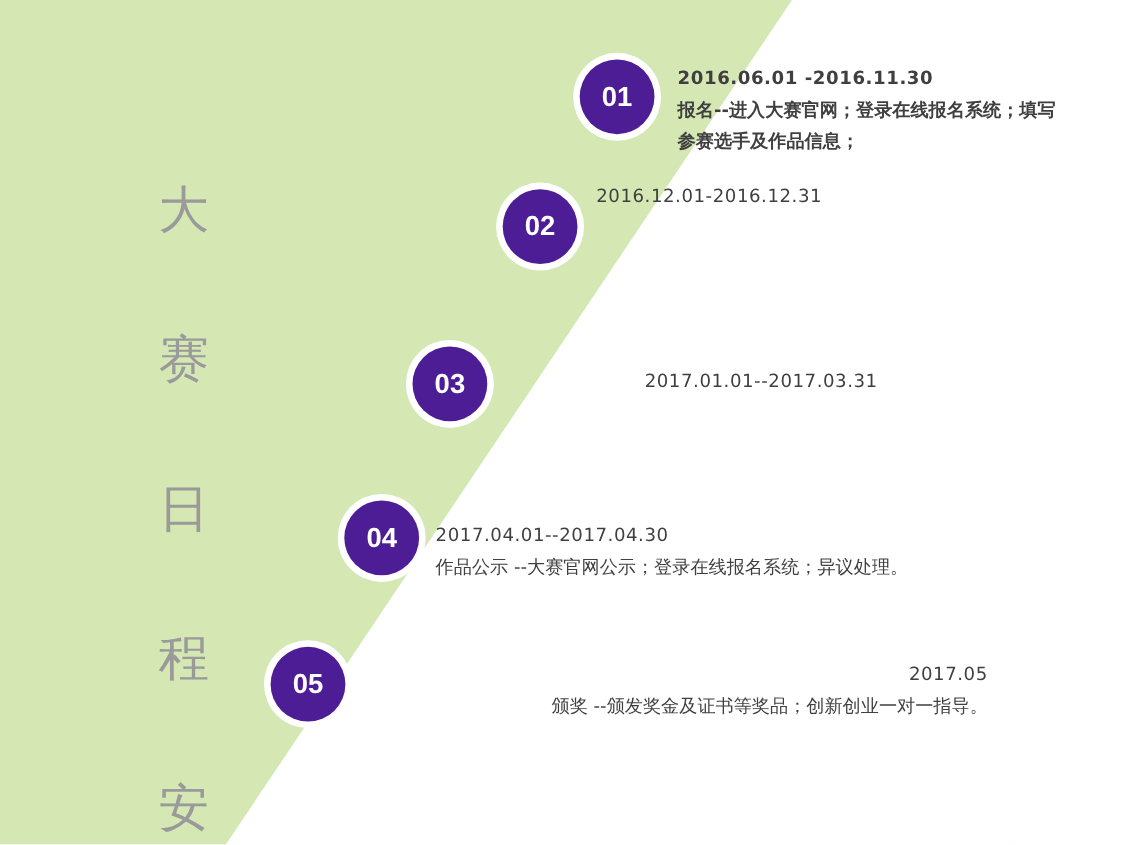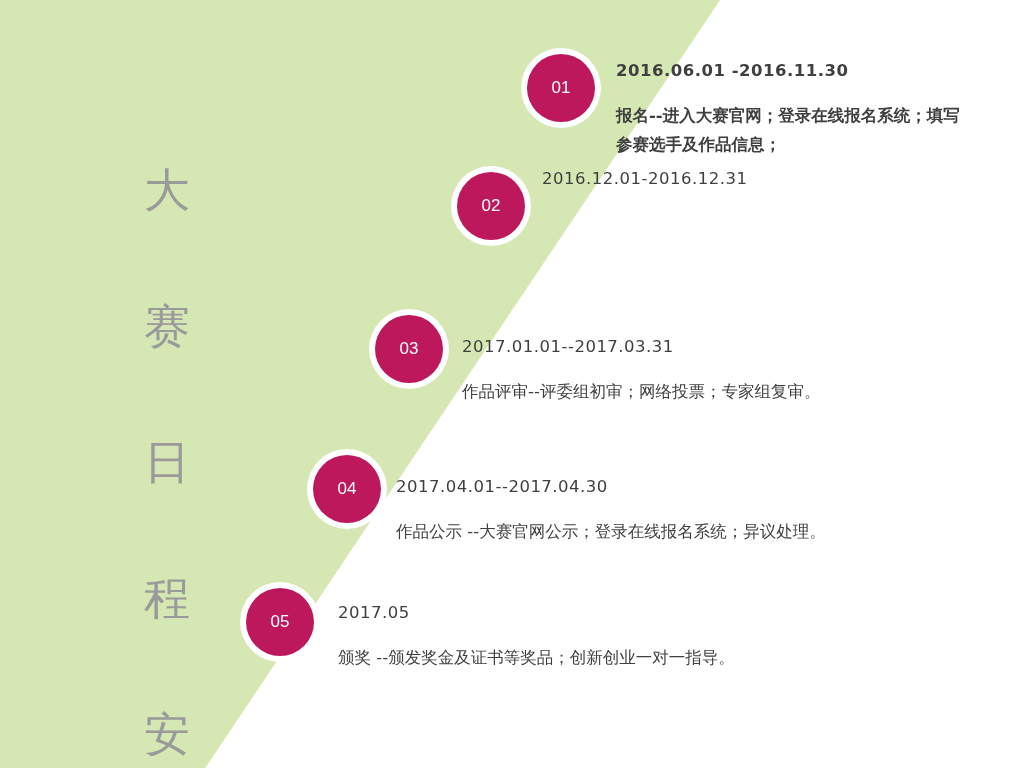--- a/index.html
+++ b/index.html
@@ -50,24 +50,24 @@
   }
   
   .tl-item {
     position: absolute;
   }
   .badge {
     position: absolute;
     width: 68px;
     height: 68px;
     border-radius: 50%;
-    background: #be185d;
+    background: #4c1d95;
     color: #ffffff;
-    font-size: 17px;
-    font-weight: normal;
+    font-size: 25px;
+    font-weight: bold;
     display: flex;
     align-items: center;
     justify-content: center;
     box-shadow: 0 0 0 6px #ffffff;
     font-family: "Liberation Sans", sans-serif;
   }
   .badge.on-green {
     box-shadow: 0 0 0 6px #ffffff;
   }
   .tl-text {
@@ -78,21 +78,20 @@
     font-family: "DejaVu Sans", "Liberation Sans", sans-serif;
   }
   .tl-date {
     display: block;
     color: #3f3f3f;
     letter-spacing: 0.5px;
   }
   .tl-desc {
     display: block;
     color: #3f3f3f;
-    margin-top: 16px;
   }
 </style>
 </head>
 <body>
 
 <div id="slide">
 
   <div id="green-band"></div>
 
   <div id="title">
@@ -114,35 +113,34 @@
 
   <div class="tl-item">
     <div class="badge on-green" style="left:457px; top:172px;">02</div>
     <div class="tl-text" style="left:542px; top:164px; width:420px;">
       <span class="tl-date">2016.12.01-2016.12.31</span>
     </div>
   </div>
 
   <div class="tl-item">
     <div class="badge on-green" style="left:375px; top:315px;">03</div>
-    <div class="tl-text" style="left:462px; top:332px; width:460px;">
+    <div class="tl-text" style="left:462px; top:332px; width:460px;text-align:center;">
       <span class="tl-date">2017.01.01--2017.03.31</span>
-      <span class="tl-desc">作品评审--评委组初审；网络投票；专家组复审。</span>
     </div>
   </div>
 
   <div class="tl-item">
     <div class="badge on-green" style="left:313px; top:455px;">04</div>
     <div class="tl-text" style="left:396px; top:472px; width:560px;">
       <span class="tl-date">2017.04.01--2017.04.30</span>
       <span class="tl-desc">作品公示 --大赛官网公示；登录在线报名系统；异议处理。</span>
     </div>
   </div>
 
   <div class="tl-item">
     <div class="badge on-green" style="left:246px; top:588px;">05</div>
-    <div class="tl-text" style="left:338px; top:598px; width:560px;">
+    <div class="tl-text" style="left:338px; top:598px; width:560px;text-align:right;">
       <span class="tl-date">2017.05</span>
       <span class="tl-desc">颁奖 --颁发奖金及证书等奖品；创新创业一对一指导。</span>
     </div>
   </div>
 
 </div>
 
 </body></html>

